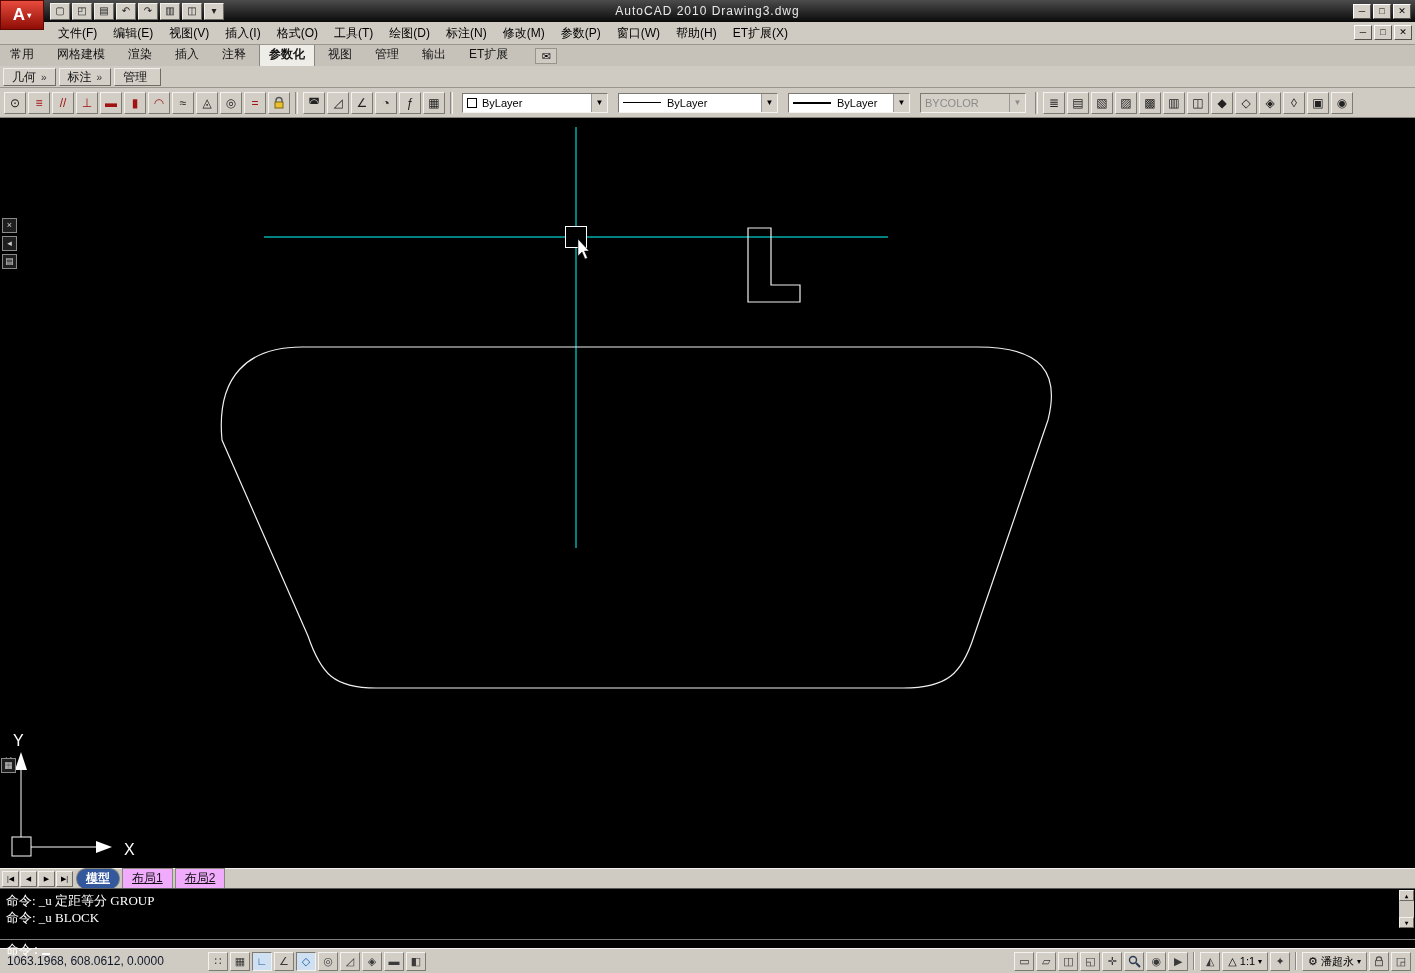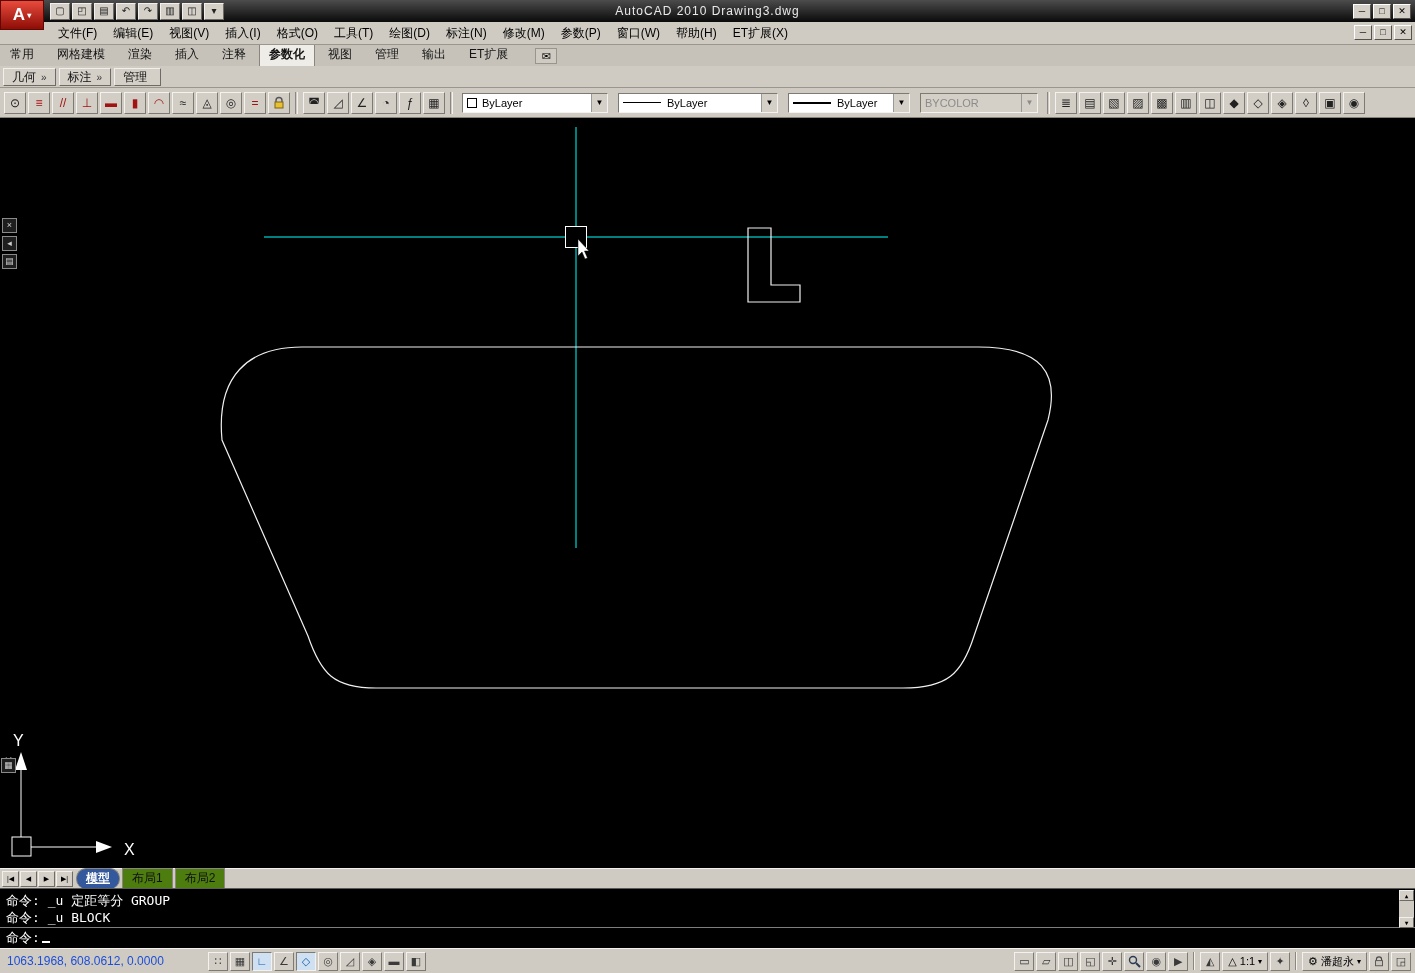--- a/index.html
+++ b/index.html
@@ -70,38 +70,38 @@
     font-size:9px; line-height:1; display:grid; place-items:center; }
   .palette-bottom { position:absolute; left:1px; top:630px; display:flex; flex-direction:column; align-items:center; gap:4px; }
   .vlabel { writing-mode:vertical-rl; text-orientation:upright; color:#c8c8c8; font-size:11px; letter-spacing:3px; }
 
   
   .layout-bar { height:20px; flex:0 0 20px; background:#cfcbc3; border-top:1px solid #f2f0ec;
     display:flex; align-items:center; gap:1px; padding-left:2px; }
   .nav-btn { width:17px; height:16px; background:#d4d0c8; border:1px solid;
     border-color:#f2f0ec #6e6b66 #6e6b66 #f2f0ec; font-size:7px; line-height:1; display:grid; place-items:center; }
   .ltab { padding:1px 9px 2px; font-size:12px; border:1px solid #8a867e; border-bottom:none;
-    background:#4d7c0f; margin-left:2px; }
+    background:#f0abfc; margin-left:2px;text-decoration:underline; }
   .ltab.active { background:#33589c; color:#fff; text-decoration:underline; font-weight:bold;border-radius:10px; }
 
   
   .cmd { height:60px; flex:0 0 60px; background:#000; color:#fff; position:relative;
     font-family:"DejaVu Sans Mono", monospace; font-size:13px; border-top:1px solid #5a5a5a; }
-  .cmd-history { height:39px; padding:3px 22px 0 6px; line-height:17px; border-bottom:1px solid #7e7e7e; }
+  .cmd-history { height:51px; padding:3px 22px 0 6px; line-height:17px; border-bottom:1px solid #7e7e7e;font-family:Liberation Serif, serif; }
   .cmd-prompt { display:flex; align-items:center; padding:2px 6px; line-height:16px; }
   .caret { width:8px; height:2px; background:#fff; margin:8px 0 0 2px; }
   .cmd-scroll { position:absolute; right:1px; top:1px; width:15px; height:38px; background:#cfcbc3;
     display:flex; flex-direction:column; justify-content:space-between; }
   .scr-btn { width:15px; height:11px; background:#d4d0c8; border:1px solid;
     border-color:#f2f0ec #6e6b66 #6e6b66 #f2f0ec; font-size:6px; line-height:1; display:grid; place-items:center; }
 
   
   .statusbar { height:25px; flex:0 0 25px; background:#cfcbc3; border-top:1px solid #f2f0ec;
     display:flex; align-items:center; padding:0 4px; gap:2px; }
-  .coords { width:202px; font-size:12px; color:#1d4ed8; padding-left:3px; }
+  .coords { width:202px; font-size:12px; color:#0f172a; padding-left:3px; }
   .sbtn { width:20px; height:19px; background:#d2cec6; border:1px solid;
     border-color:#f4f2ee #7d7a74 #7d7a74 #f4f2ee; font-size:11px; line-height:1;
     display:grid; place-items:center; color:#3a3a3a; }
   .sbtn.pressed { border-color:#7d7a74 #f4f2ee #f4f2ee #7d7a74; background:#cfe0f2; color:#155ba0; }
   .spacer { flex:1; }
   .ssep { width:2px; height:18px; border-left:1px solid #8a8680; border-right:1px solid #f4f2ee; margin:0 3px; }
   .scale-btn, .ws-btn { height:19px; display:flex; align-items:center; gap:3px; padding:0 5px;
     background:#d2cec6; border:1px solid; border-color:#f4f2ee #7d7a74 #7d7a74 #f4f2ee; font-size:11px; }
   .scale-btn .dd, .ws-btn .dd { font-size:8px; }
 </style>
@@ -347,21 +347,21 @@
     <div class="combo" style="width:160px">
       <span class="lsample"></span>
       <span>ByLayer</span>
       <span class="arrow">▼</span>
     </div>
     <div class="combo" style="width:122px">
       <span class="lsample" style="border-top-width:2px"></span>
       <span>ByLayer</span>
       <span class="arrow">▼</span>
     </div>
-    <div class="combo disabled" style="width:118px">
+    <div class="combo disabled" style="width:106px">
       <span>BYCOLOR</span>
       <span class="arrow">▼</span>
     </div>
 
     <div class="sep"></div>
     <div style="display:flex; gap:2px;">
 
         <button class="tico">
           <span>≣</span>
         </button>

